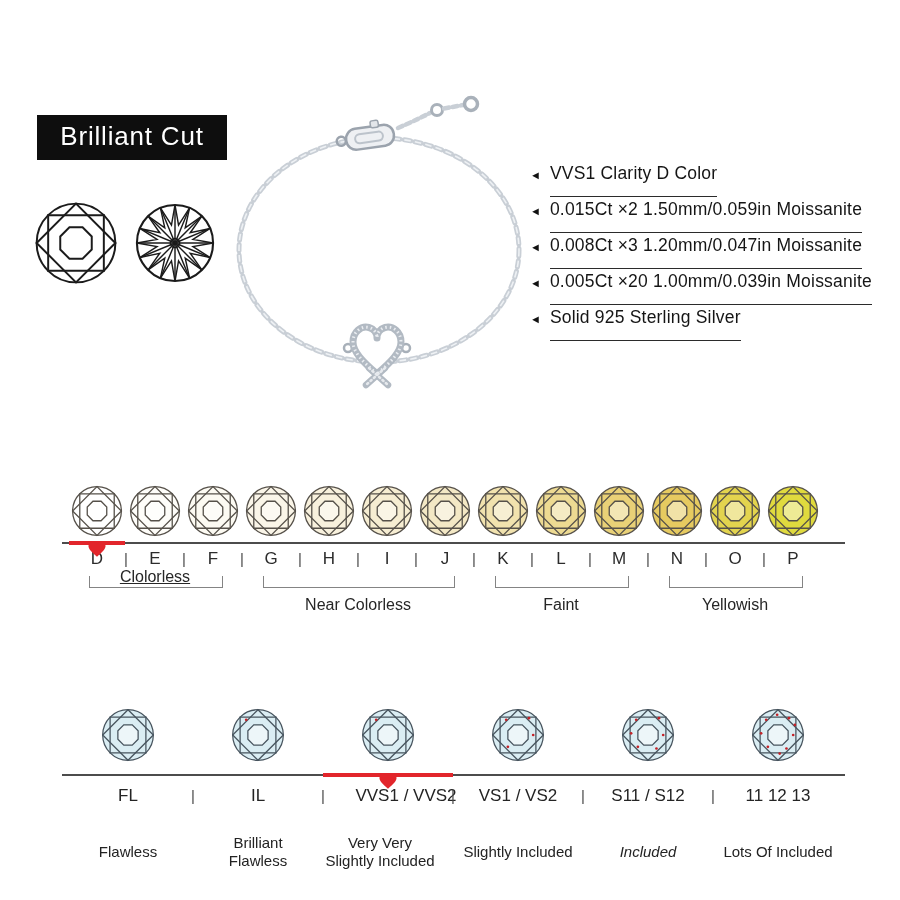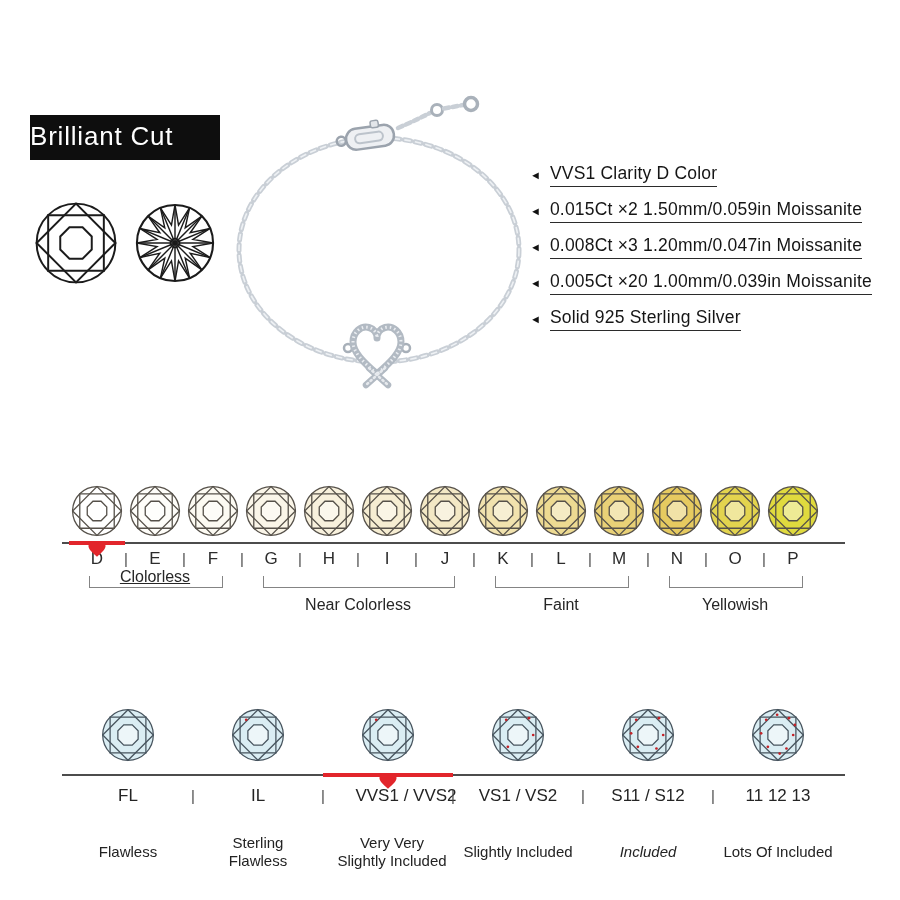--- a/index.html
+++ b/index.html
@@ -1,24 +1,24 @@
 <!DOCTYPE html>
 <html><head>
 <meta charset="utf-8">
 <style>
   html,body{margin:0;padding:0;background:#fff;}
   .canvas{position:relative;width:900px;height:900px;background:#fff;overflow:hidden;
           font-family:"Liberation Sans",sans-serif;color:#1c1c1c;}
   .abs{position:absolute;}
-  .black-label{position:absolute;display:flex;align-items:center;
-               letter-spacing:.8px;font-weight:400;}
+  .black-label{position:absolute;display:flex;align-items:center;justify-content:center;
+               letter-spacing:.8px;font-weight:400;margin-left:7px;}
   .black-label span{transform:translateY(-1px);}
   .feature{position:absolute;display:flex;align-items:baseline;white-space:nowrap;}
   .tri{font-size:11px;margin-right:9px;color:#111;}
-  .ftext{font-size:17.5px;color:#151515;border-bottom:1.5px solid #2b2b2b;padding-bottom:2px;
+  .ftext{font-size:17.5px;color:#151515;border-bottom:1.5px solid #2b2b2b;padding-bottom:12px;
          letter-spacing:.2px;}
   .diamond-slot{position:absolute;}
   .diamond-slot svg{display:block;}
   .scale-line{position:absolute;border-top:2px solid #4c4c4c;height:0;}
   .redbar{position:absolute;height:4px;}
   .marker-heart{position:absolute;}
   .letter{position:absolute;width:34px;text-align:center;font-size:17px;color:#2c2c2c;}
   .sep{position:absolute;width:12px;text-align:center;font-size:15px;color:#4a4a4a;}
   .bracket{position:absolute;height:11px;border-left:1px solid #848484;
            border-right:1px solid #848484;border-bottom:1px solid #848484;}
@@ -280,34 +280,34 @@
         <svg viewBox="0 0 64 64" width="54" height="54">
           <circle cx="32" cy="32" r="30" fill="#daedf3" stroke="#47545e" stroke-width="1.5"></circle>
           <polygon points="62.0,32.0 32.0,62.0 2.0,32.0 32.0,2.0" fill="none" stroke="#47545e" stroke-width="1.5"></polygon>
           <polygon points="53.2,53.2 10.8,53.2 10.8,10.8 53.2,10.8" fill="none" stroke="#47545e" stroke-width="1.5"></polygon>
           <polygon points="44.0,37.0 37.0,44.0 27.0,44.0 20.0,37.0 20.0,27.0 27.0,20.0 37.0,20.0 44.0,27.0" fill="rgba(255,255,255,0.5)" stroke="#47545e" stroke-width="1.5"></polygon>
           <circle cx="18" cy="14" r="1.6" fill="#c42127"></circle>
         </svg>
       </div>
       <div class="gradeLabel" style="left: 188px; top: 786px; width: 140px;">IL</div>
       <div class="sep" style="left: 317px; top: 787px;">|</div>
-      <div class="descLabel" style="left: 186px; top: 832px; width: 144px; height: 40px;">Sterling
+      <div class="descLabel" style="left: 186px; top: 832px; width: 144px; height: 40px;">Brilliant
 Flawless</div>
       <div class="diamond-slot" style="left: 361px; top: 708px;">
         <svg viewBox="0 0 64 64" width="54" height="54">
           <circle cx="32" cy="32" r="30" fill="#daedf3" stroke="#47545e" stroke-width="1.5"></circle>
           <polygon points="62.0,32.0 32.0,62.0 2.0,32.0 32.0,2.0" fill="none" stroke="#47545e" stroke-width="1.5"></polygon>
           <polygon points="53.2,53.2 10.8,53.2 10.8,10.8 53.2,10.8" fill="none" stroke="#47545e" stroke-width="1.5"></polygon>
           <polygon points="44.0,37.0 37.0,44.0 27.0,44.0 20.0,37.0 20.0,27.0 27.0,20.0 37.0,20.0 44.0,27.0" fill="rgba(255,255,255,0.5)" stroke="#47545e" stroke-width="1.5"></polygon>
           <circle cx="18" cy="14" r="1.6" fill="#c42127"></circle>
         </svg>
       </div>
       <div class="gradeLabel" style="left: 336px; top: 786px; width: 140px;">VVS1 / VVS2</div>
       <div class="sep" style="left: 447px; top: 787px;">|</div>
-      <div class="descLabel" style="left: 320px; top: 832px; width: 144px; height: 40px;">Very Very
+      <div class="descLabel" style="left: 308px; top: 832px; width: 144px; height: 40px;">Very Very
 Slightly Included</div>
       <div class="diamond-slot" style="left: 491px; top: 708px;">
         <svg viewBox="0 0 64 64" width="54" height="54">
           <circle cx="32" cy="32" r="30" fill="#daedf3" stroke="#47545e" stroke-width="1.5"></circle>
           <polygon points="62.0,32.0 32.0,62.0 2.0,32.0 32.0,2.0" fill="none" stroke="#47545e" stroke-width="1.5"></polygon>
           <polygon points="53.2,53.2 10.8,53.2 10.8,10.8 53.2,10.8" fill="none" stroke="#47545e" stroke-width="1.5"></polygon>
           <polygon points="44.0,37.0 37.0,44.0 27.0,44.0 20.0,37.0 20.0,27.0 27.0,20.0 37.0,20.0 44.0,27.0" fill="rgba(255,255,255,0.5)" stroke="#47545e" stroke-width="1.5"></polygon>
           <circle cx="18" cy="14" r="1.6" fill="#c42127"></circle>
           <circle cx="45" cy="12" r="1.6" fill="#c42127"></circle>
           <circle cx="50" cy="32" r="1.6" fill="#c42127"></circle>

